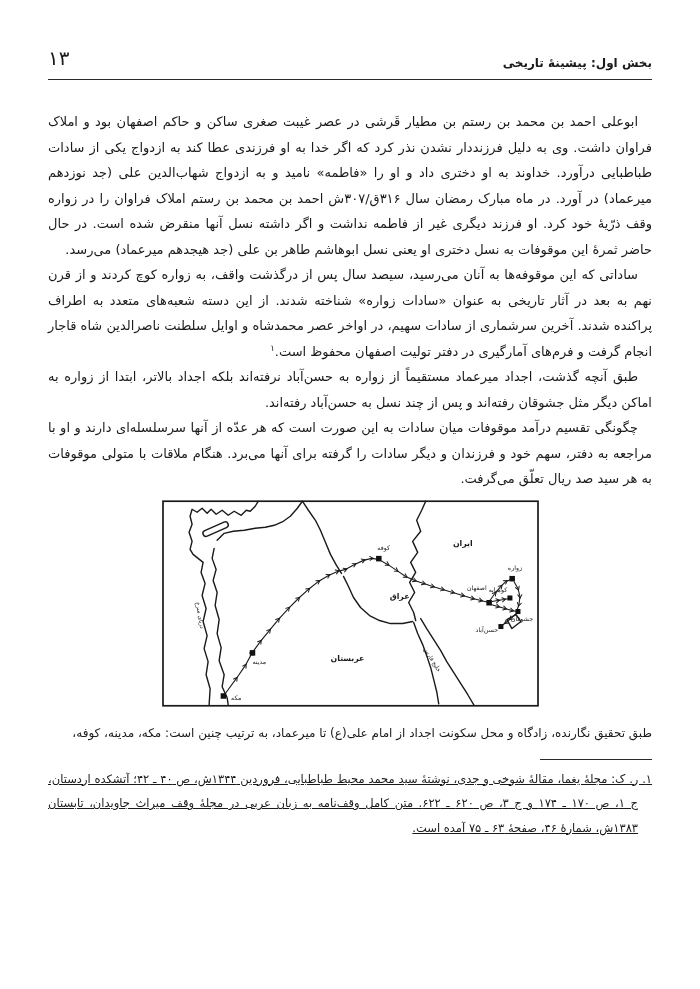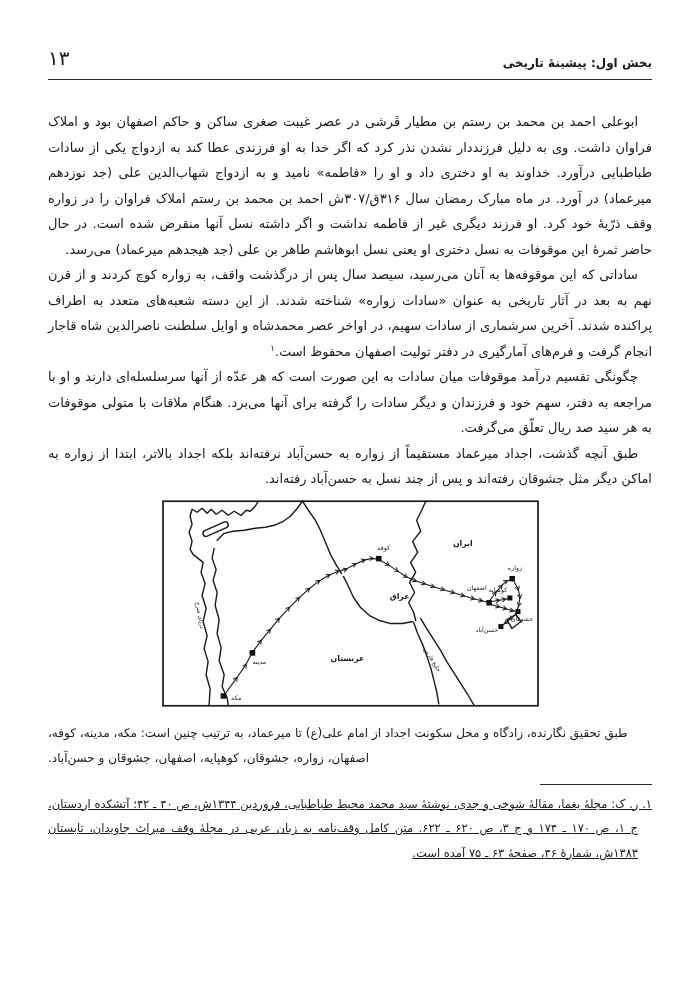--- a/index.html
+++ b/index.html
@@ -37,21 +37,21 @@
     direction:rtl;
   }
   sup.fn-ref{font-size:8.5px;line-height:0;vertical-align:super;}
   
   figure.mapfig{margin:8px 0 0 0;text-align:center;}
   figure.mapfig svg{display:block;margin:0 auto;}
   figcaption{
     margin-top:14px;
     font-size:12px;
     line-height:25px;
-    text-align:left;
+    text-align:right;
     direction:rtl;
   }
   
   .footnotes{margin-top:13px;}
   .fn-rule{
     width:112px;height:0;
     border-top:1.2px solid #2a2a2a;
     margin-right:0;margin-left:auto;
   }
   .footnotes p{
@@ -81,22 +81,22 @@
 
   <div class="running-head">
     <span class="running-title">بخش اول: پیشینهٔ تاریخی</span>
     <span class="page-number">۱۳</span>
   </div>
   <hr class="head-rule">
 
   <div class="bodytext">
     <p>ابوعلی احمد بن محمد بن رستم بن مطیار قَرشی در عصر غیبت صغری ساکن و حاکم اصفهان بود و املاک فراوان داشت. وی به دلیل فرزنددار نشدن نذر کرد که اگر خدا به او فرزندی عطا کند به ازدواج یکی از سادات طباطبایی درآورد. خداوند به او دختری داد و او را «فاطمه» نامید و به ازدواج شهاب‌الدین علی (جد نوزدهم میرعماد) در آورد. در ماه مبارک رمضان سال ۳۱۶ق/۳۰۷ش احمد بن محمد بن رستم املاک فراوان را در زواره وقف ذرّیهٔ خود کرد. او فرزند دیگری غیر از فاطمه نداشت و اگر داشته نسل آنها منقرض شده است. در حال حاضر ثمرهٔ این موقوفات به نسل دختری او یعنی نسل ابوهاشم طاهر بن علی (جد هیجدهم میرعماد) می‌رسد.</p>
     <p><span>ساداتی که این موقوفه‌ها به آنان می‌رسید، سیصد سال پس از درگذشت واقف، به زواره کوچ کردند و از قرن نهم به بعد در آثار تاریخی به عنوان «سادات زواره» شناخته شدند. از این دسته شعبه‌های متعدد به اطراف پراکنده شدند. آخرین سرشماری از سادات سهیم، در اواخر عصر محمدشاه و اوایل سلطنت ناصرالدین شاه قاجار انجام گرفت و فرم‌های آمارگیری در دفتر تولیت اصفهان محفوظ است.</span><sup class="fn-ref">۱</sup></p>
+    <p>طبق آنچه گذشت، اجداد میرعماد مستقیماً از زواره به حسن‌آباد نرفته‌اند بلکه اجداد بالاتر، ابتدا از زواره به اماکن دیگر مثل جشوقان رفته‌اند و پس از چند نسل به حسن‌آباد رفته‌اند.</p>
     <p>چگونگی تقسیم درآمد موقوفات میان سادات به این صورت است که هر عدّه از آنها سرسلسله‌ای دارند و او با مراجعه به دفتر، سهم خود و فرزندان و دیگر سادات را گرفته برای آنها می‌برد. هنگام ملاقات با متولی موقوفات به هر سید صد ریال تعلّق می‌گرفت.</p>
-    <p>طبق آنچه گذشت، اجداد میرعماد مستقیماً از زواره به حسن‌آباد نرفته‌اند بلکه اجداد بالاتر، ابتدا از زواره به اماکن دیگر مثل جشوقان رفته‌اند و پس از چند نسل به حسن‌آباد رفته‌اند.</p>
   </div>
 
   <figure class="mapfig">
     <svg width="377" height="207" viewBox="0 0 376 206" xmlns="http://www.w3.org/2000/svg">
       <defs>
         <marker id="chev" viewBox="0 0 10 10" refX="5" refY="5" markerWidth="5.2" markerHeight="5.2" orient="auto">
           <path d="M2,1.5 L8,5 L2,8.5" fill="none" stroke="#1a1a1a" stroke-width="1.7" stroke-linecap="round"></path>
         </marker>
       </defs>
 
@@ -143,21 +143,20 @@
       <text class="map-label lbl-region" x="300" y="46" text-anchor="middle">ایران</text>
       <text class="map-label lbl-region" x="237" y="99" text-anchor="middle">عراق</text>
       <text class="map-label lbl-region" x="185" y="160" text-anchor="middle">عربستان</text>
 
       <text class="map-label lbl-sea" x="36" y="115" text-anchor="middle" transform="rotate(80 36 115)">دریای سرخ</text>
       <text class="map-label lbl-sea" x="268" y="160" text-anchor="middle" transform="rotate(58 268 160)">خلیج فارس</text>
     </svg>
 
     <figcaption>
       <div>طبق تحقیق نگارنده، زادگاه و محل سکونت اجداد از امام علی(ع) تا میرعماد، به ترتیب چنین است: مکه، مدینه، کوفه،</div>
-      <div>اصفهان، زواره، جشوقان، کوهپایه، اصفهان، جشوقان و حسن‌آباد.</div>
     </figcaption>
   </figure>
 
   <div class="footnotes">
     <div class="fn-rule"></div>
     <p>۱. ر. ک: مجلهٔ یغما، مقالهٔ شوخی و جدی، نوشتهٔ سید محمد محیط طباطبایی، فروردین ۱۳۴۴ش، ص ۴۰ ـ ۴۲؛ آتشکده اردستان، ج ۱، ص ۱۷۰ ـ ۱۷۴ و ج ۳، ص ۶۲۰ ـ ۶۲۲. متن کامل وقف‌نامه به زبان عربی در مجلهٔ وقف میراث جاویدان، تابستان ۱۳۸۳ش، شمارهٔ ۴۶، صفحهٔ ۶۳ ـ ۷۵ آمده است.</p>
   </div>
 
 </div>
 

